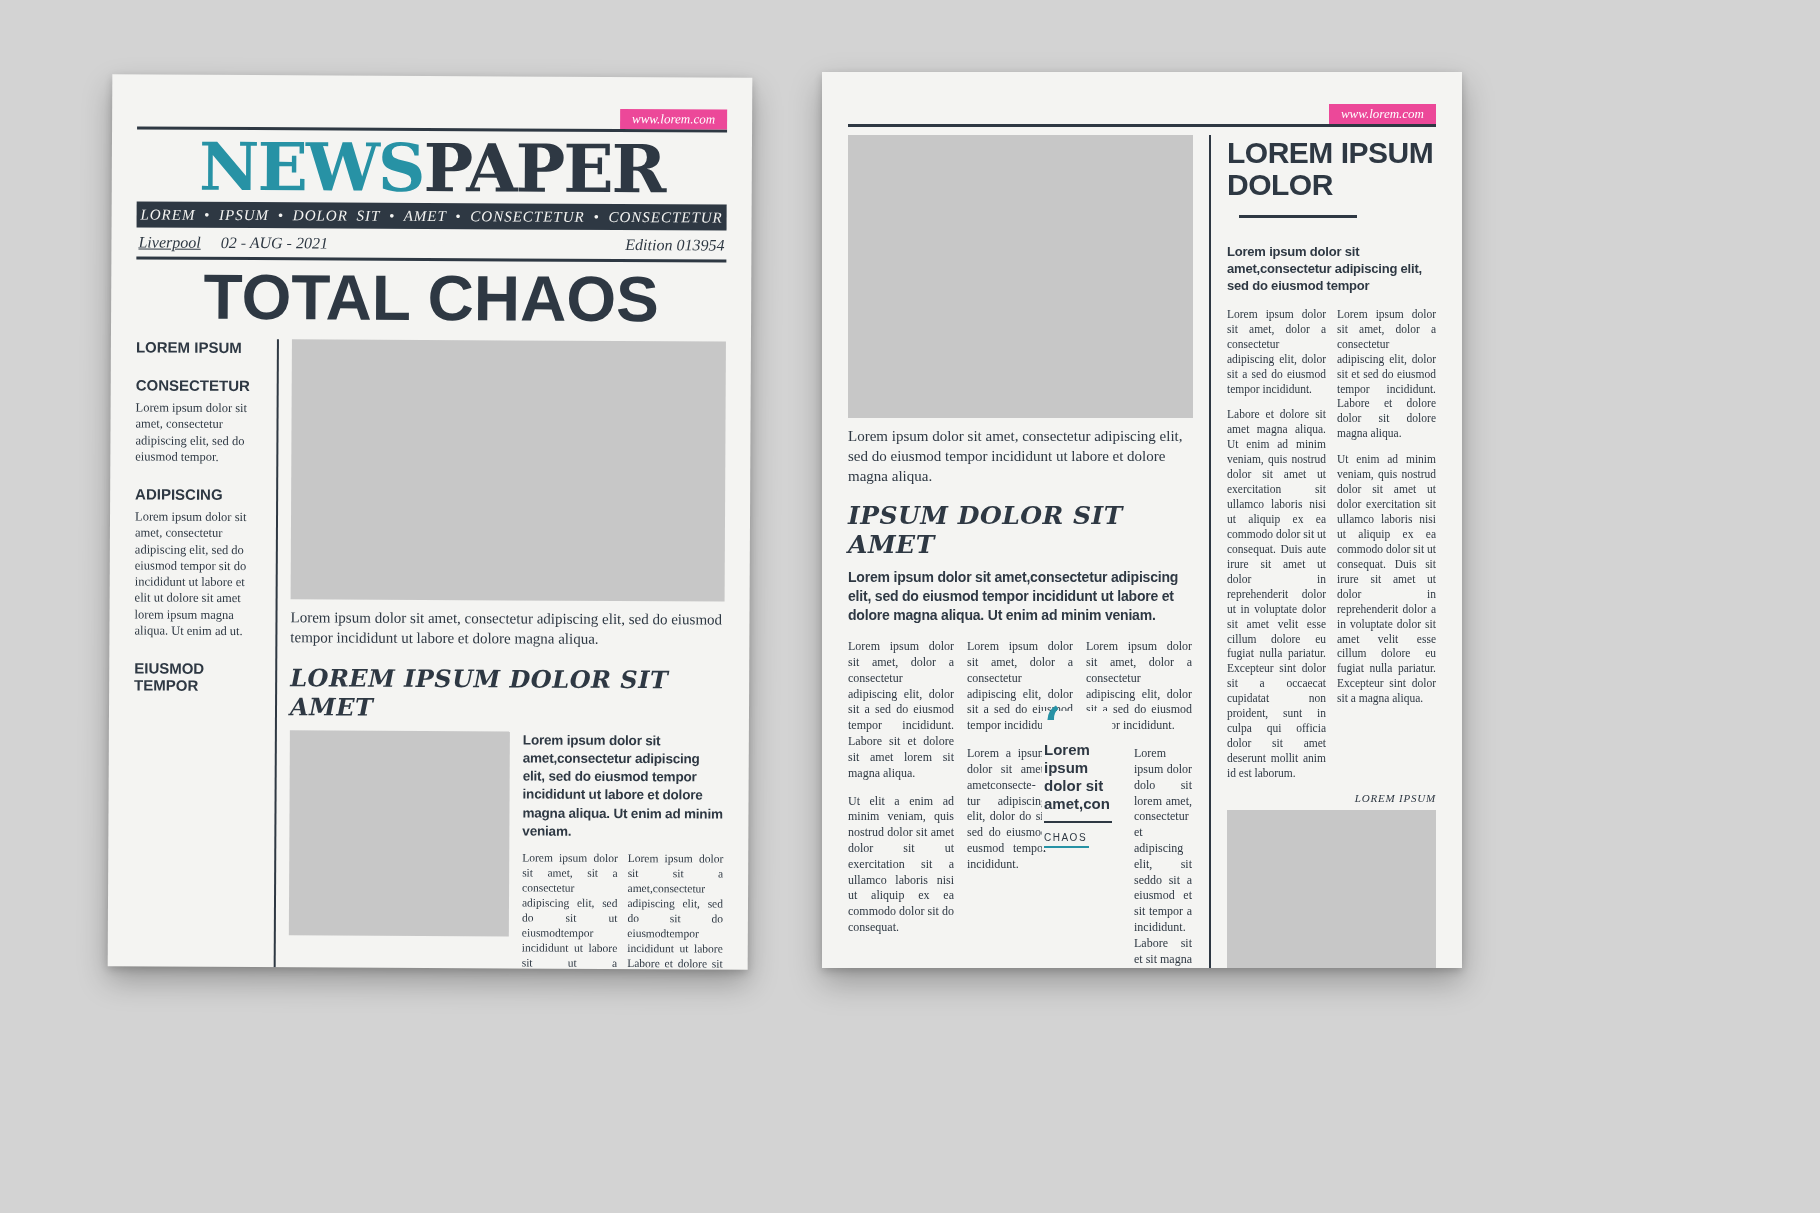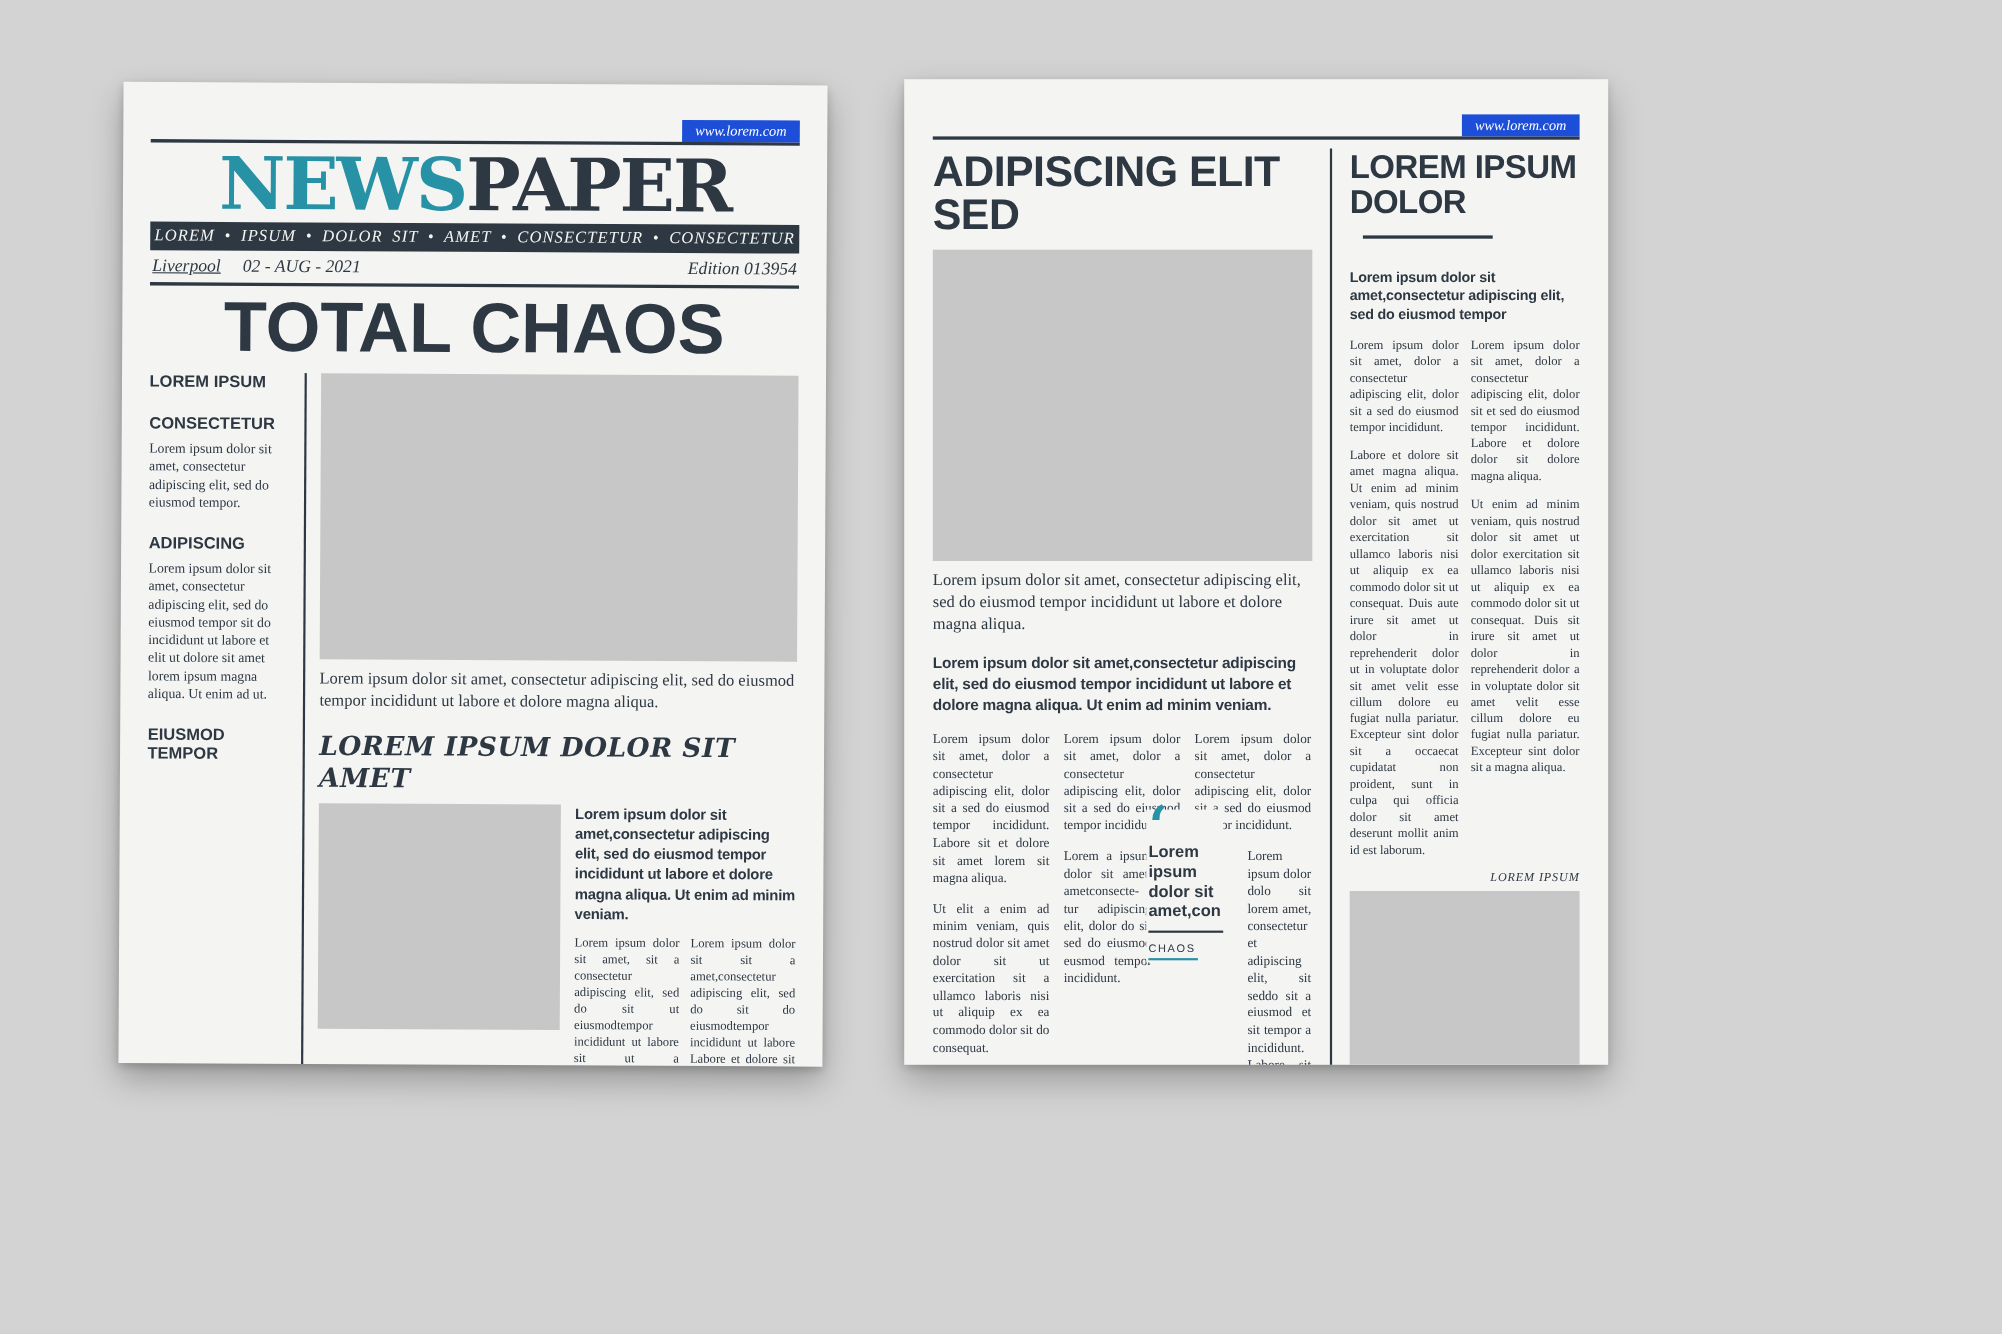--- a/index.html
+++ b/index.html
@@ -16,21 +16,21 @@
     box-shadow:0 14px 30px rgba(0,0,0,.28), 0 3px 8px rgba(0,0,0,.18);
     overflow:hidden;
   }
   #page1 { left:110px; top:76px; width:640px; height:892px; transform:rotate(.3deg); }
   #page2 { left:822px; top:72px; width:640px; height:896px; }
   .pad { padding:0 25px; }
 
   
   .top-strip { margin-top:32px; border-bottom:3px solid #2e3843; display:flex; justify-content:flex-end; }
   .url-badge {
-    background:#1d4ed8; color:#fff; font:italic 13px/1 "Liberation Serif", serif;
+    background:#ec4899; color:#fff; font:italic 13px/1 "Liberation Serif", serif;
     padding:3px 12px 4px; margin-bottom:0;
   }
 
   
   .masthead { text-align:center; margin:4px 0 2px; font-family:"DejaVu Serif", serif; font-weight:bold; font-size:66px; line-height:1; letter-spacing:-2px; }
   .masthead .teal { color:#2792a5; }
   .masthead .dark { color:#2e3843; }
   .tagline-bar {
     background:#2e3843; color:#f4f4f2; text-align:center;
     font:italic 15px/26px "Liberation Serif", serif; letter-spacing:1px; word-spacing:4px;
@@ -156,23 +156,23 @@
 
 <div class="page" id="page2">
   <div class="pad" style="padding:0 26px;">
     <div class="top-strip">
       <span class="url-badge">www.lorem.com</span>
     </div>
 
     <div class="p2-grid">
 
       <div>
-        <h1 class="p2-headline">ADIPISCING ELIT SED</h1>
         <div class="photo photo-p2"></div>
         <p class="caption">Lorem ipsum dolor sit amet, consectetur adipiscing elit, sed do eiusmod tempor incididunt ut labore et dolore magna aliqua.</p>
+        <h2 class="sec-head" style="font-size:25px;">IPSUM DOLOR SIT AMET</h2>
         <p class="intro" style="font-size:14px;">Lorem ipsum dolor sit amet,consectetur adipiscing elit, sed do eiusmod tempor incididunt ut labore et dolore magna aliqua. Ut enim ad minim veniam.</p>
 
         <div class="band">
           <div>
             <p>Lorem ipsum dolor sit amet, dolor a consectetur adipiscing elit, dolor sit a sed do eiusmod tempor incididunt. Labore sit et dolore sit amet lorem sit magna aliqua.</p>
             <p>Ut elit a enim ad minim veniam, quis nostrud dolor sit amet dolor sit ut exercitation sit a ullamco laboris nisi ut aliquip ex ea commodo dolor sit do consequat.</p>
 
           </div>
           <div>
             <p>Lorem ipsum dolor sit amet, dolor a consectetur adipiscing elit, dolor sit a sed do eiusmod tempor incididunt.</p>

